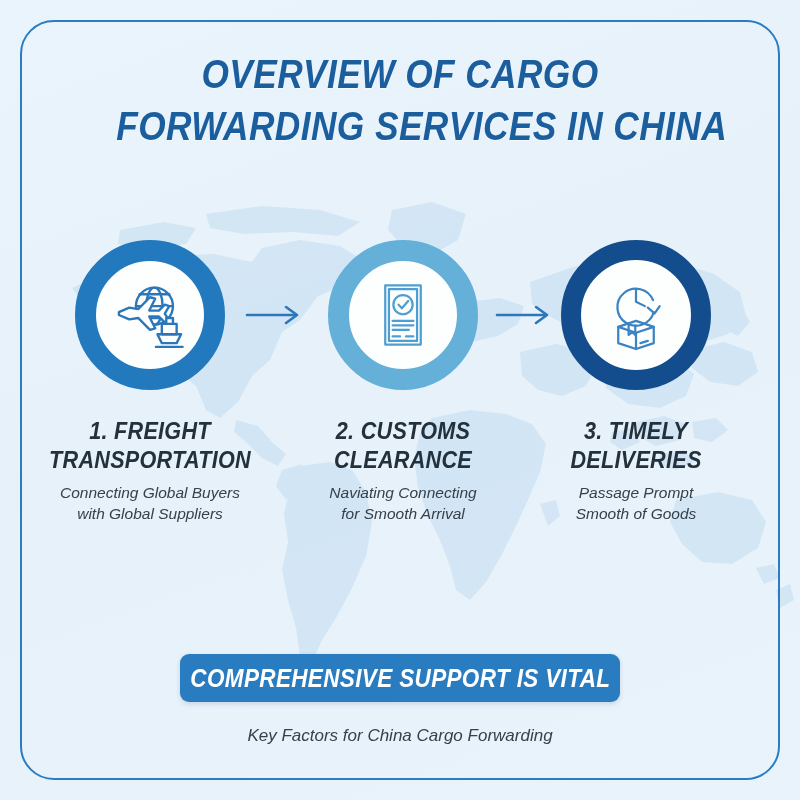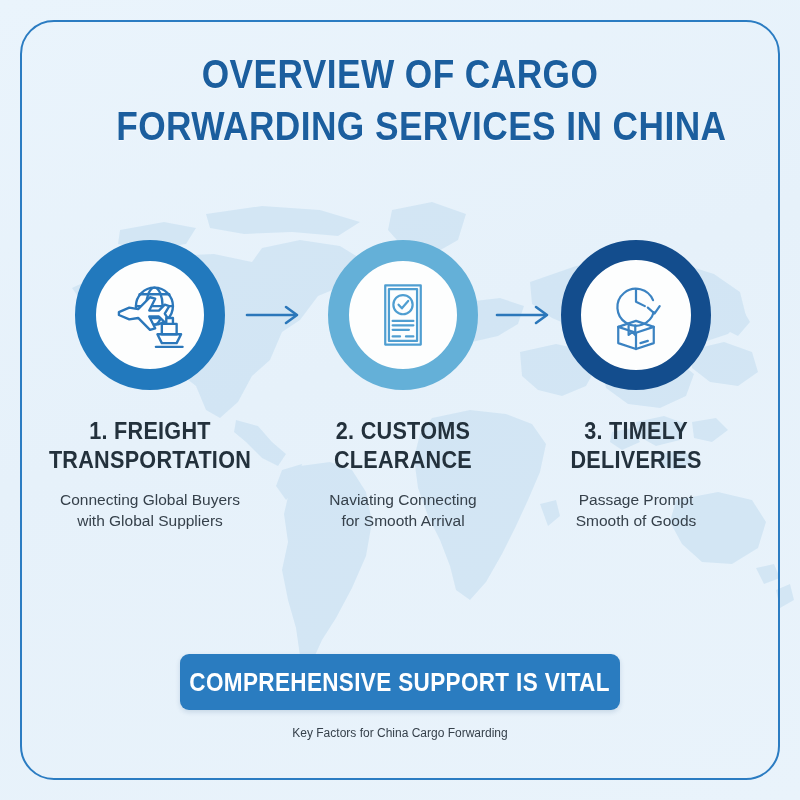--- a/index.html
+++ b/index.html
@@ -13,20 +13,21 @@
     font-family: "Liberation Sans", sans-serif;
     background: #e9f3fb;
   }
 
   #canvas {
     position: relative;
     width: 800px;
     height: 800px;
     background: linear-gradient(160deg, #eaf4fc 0%, #e6f1fa 45%, #e9f3fb 100%);
     overflow: hidden;
+    font-style: italic;
   }
 
   
   #worldmap {
     position: absolute;
     left: 0;
     top: 170px;
     width: 800px;
     height: 520px;
     opacity: 0.55;
@@ -112,21 +113,21 @@
     font-family: "Liberation Sans Narrow", "Liberation Sans", sans-serif;
     font-weight: bold;
     font-size: 24px;
     line-height: 1.22;
     letter-spacing: 0.3px;
     transform: scaleX(0.9);
   }
   .step-title span { display: block; white-space: nowrap; }
 
   .step-desc {
-    margin-top: 14px;
+    margin-top: 7px;
     color: #36414b;
     font-size: 15.5px;
     line-height: 1.38;
     font-weight: normal;
   }
   .step-desc span { display: block; }
 
   
   .arrow {
     position: absolute;
@@ -138,21 +139,21 @@
   .arrow-2 { left: 495px; }
   .arrow svg { display: block; }
 
   
   #banner {
     position: absolute;
     left: 50%;
     transform: translateX(-50%);
     top: 654px;
     width: 440px;
-    height: 56px;
+    height: 48px;
     background: #2a7cc0;
     border-radius: 9px;
     display: flex;
     align-items: center;
     justify-content: center;
     box-shadow: 0 2px 5px rgba(20,70,120,0.16);
     text-align: right;
   }
   #banner-label {
     color: #ffffff;
@@ -163,21 +164,21 @@
     white-space: nowrap;
     transform: scaleX(0.9);
   }
   #caption {
     position: absolute;
     left: 0;
     top: 726px;
     width: 800px;
     text-align: center;
     color: #36414b;
-    font-size: 12px;
+    font-size: 17px;
   }
 </style>
 </head>
 <body>
 
 <div id="canvas">
 
   <div id="worldmap">
     <svg viewBox="0 0 800 520" xmlns="http://www.w3.org/2000/svg" aria-hidden="true">
       <g fill="#c3ddf0">

